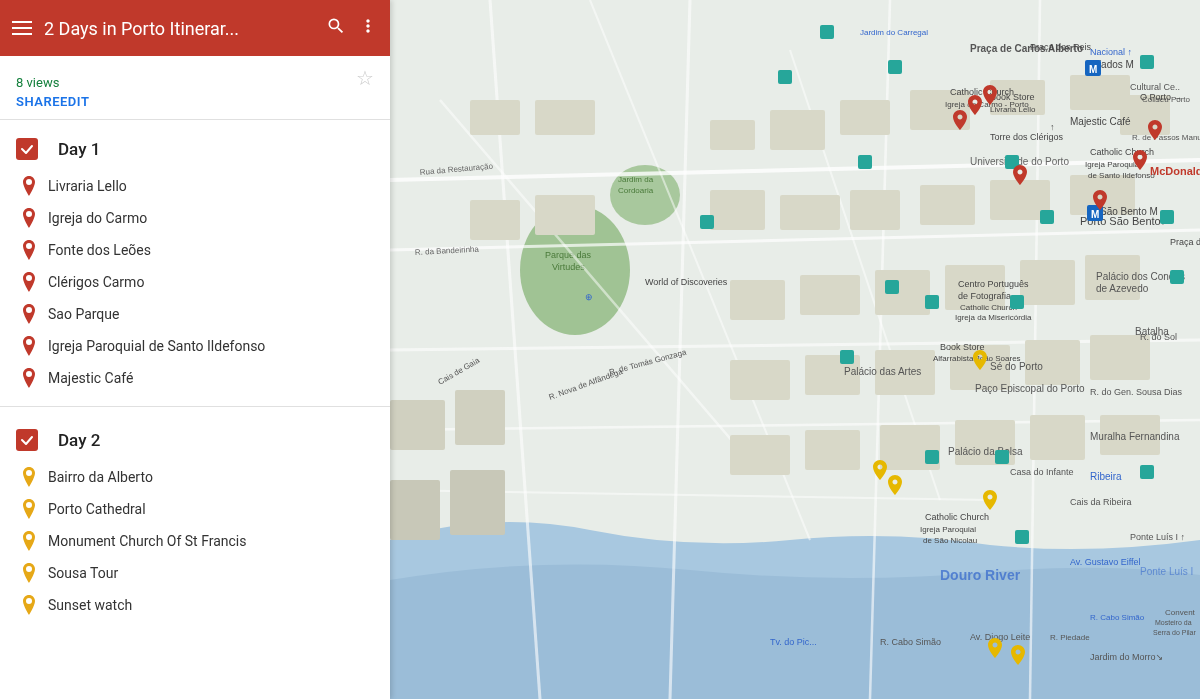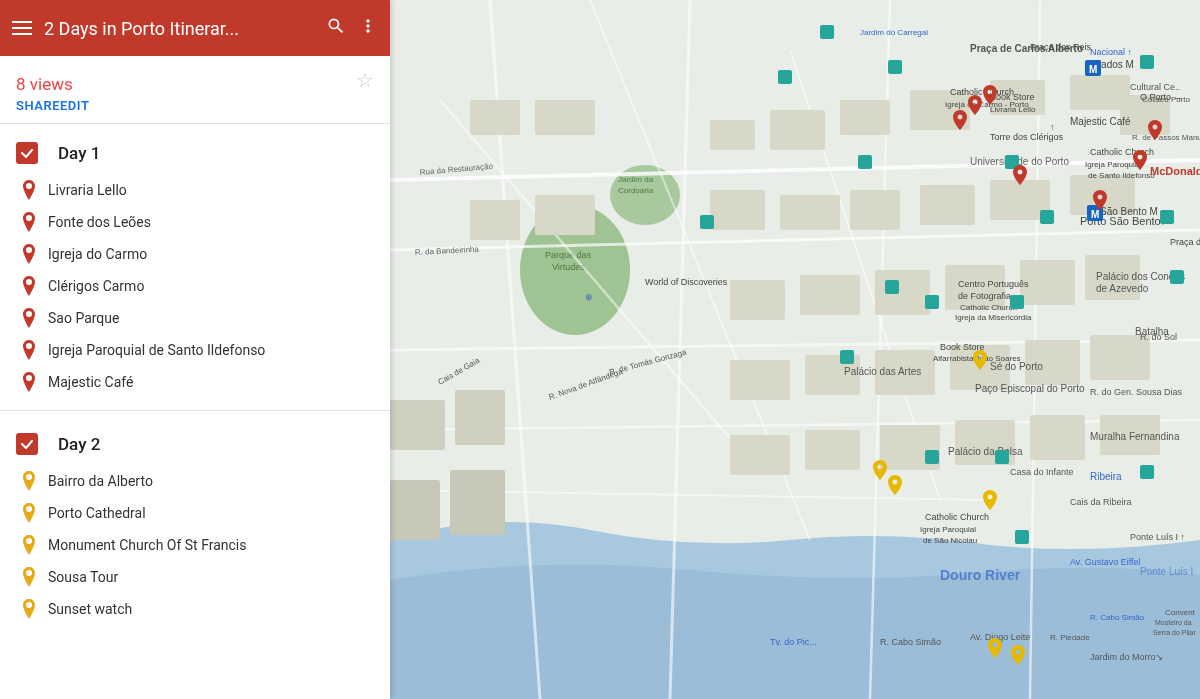--- a/index.html
+++ b/index.html
@@ -58,22 +58,22 @@
     }
 
     
     .views-row {
       display: flex;
       align-items: center;
       justify-content: space-between;
       padding: 10px 16px 0 16px;
     }
     .views-text {
-      font-size: 17px;
-      color: #ef4444;
+      font-size: 13px;
+      color: #15803d;
       margin-top: 8px;
     }
     .star-icon {
       color: #ccc;
       font-size: 20px;
     }
     .action-row {
       display: flex;
       gap: 0;
       padding: 4px 16px 10px 16px;
@@ -219,29 +219,29 @@
             </svg>
         </span>
         <span class="place-name">Livraria Lello</span>
       </li>
       <li class="place-item">
         <span class="pin-icon pin-red">
           <svg width="16" height="20" viewBox="0 0 16 20" fill="#c0392b">
               <path d="M8 0C4.686 0 2 2.686 2 6c0 4.5 6 14 6 14s6-9.5 6-14c0-3.314-2.686-6-6-6zm0 9a3 3 0 1 1 0-6 3 3 0 0 1 0 6z"></path>
             </svg>
         </span>
+        <span class="place-name">Igreja do Carmo</span>
+      </li>
+      <li class="place-item">
+        <span class="pin-icon pin-red">
+          <svg width="16" height="20" viewBox="0 0 16 20" fill="#c0392b">
+              <path d="M8 0C4.686 0 2 2.686 2 6c0 4.5 6 14 6 14s6-9.5 6-14c0-3.314-2.686-6-6-6zm0 9a3 3 0 1 1 0-6 3 3 0 0 1 0 6z"></path>
+            </svg>
+        </span>
         <span class="place-name">Fonte dos Leões</span>
-      </li>
-      <li class="place-item">
-        <span class="pin-icon pin-red">
-          <svg width="16" height="20" viewBox="0 0 16 20" fill="#c0392b">
-              <path d="M8 0C4.686 0 2 2.686 2 6c0 4.5 6 14 6 14s6-9.5 6-14c0-3.314-2.686-6-6-6zm0 9a3 3 0 1 1 0-6 3 3 0 0 1 0 6z"></path>
-            </svg>
-        </span>
-        <span class="place-name">Igreja do Carmo</span>
       </li>
       <li class="place-item">
         <span class="pin-icon pin-red">
           <svg width="16" height="20" viewBox="0 0 16 20" fill="#c0392b">
               <path d="M8 0C4.686 0 2 2.686 2 6c0 4.5 6 14 6 14s6-9.5 6-14c0-3.314-2.686-6-6-6zm0 9a3 3 0 1 1 0-6 3 3 0 0 1 0 6z"></path>
             </svg>
         </span>
         <span class="place-name">Clérigos Carmo</span>
       </li>
       <li class="place-item">

